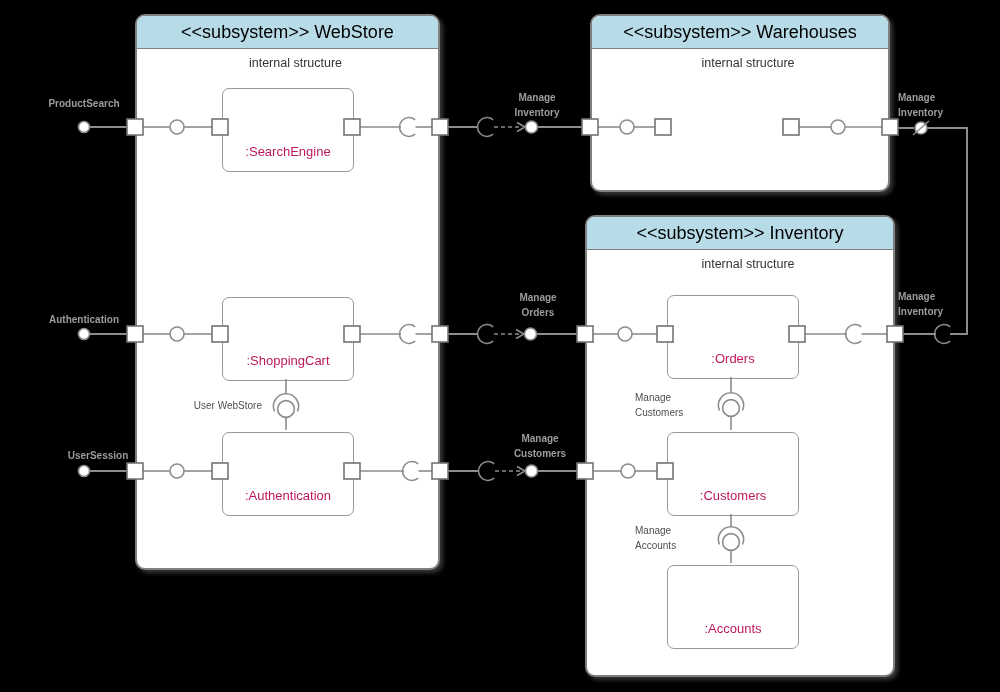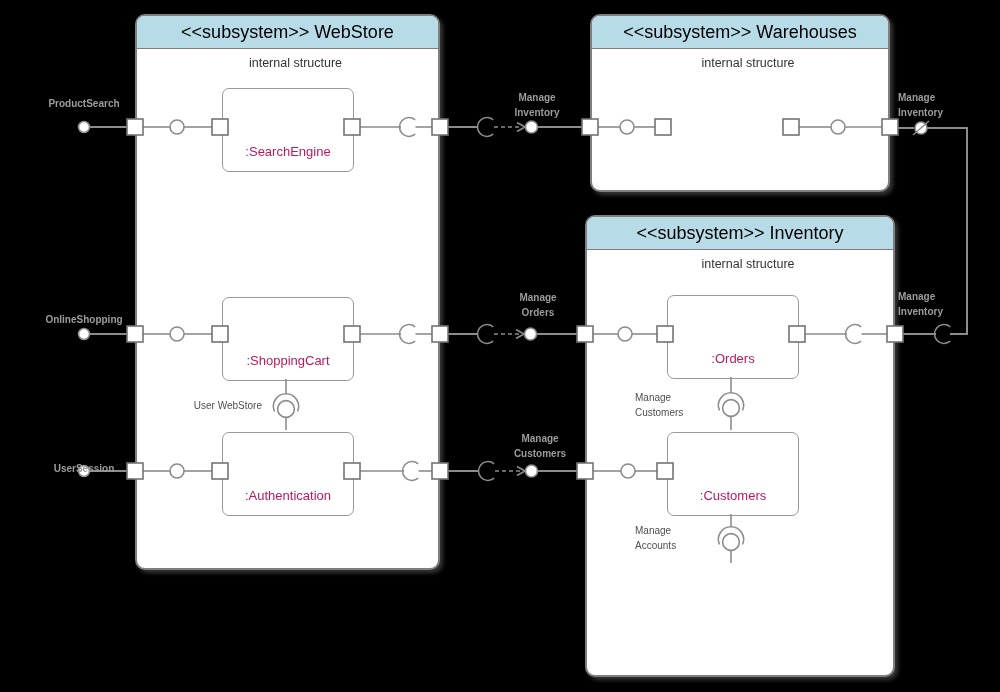--- a/index.html
+++ b/index.html
@@ -69,20 +69,23 @@
     <div class="ss-header">
       <span>&lt;&lt;subsystem&gt;&gt;</span>
       <span class="ss-name">Inventory</span>
     </div>
     <div class="internal-label">internal structure</div>
     <div class="component" style="left:80px;top:78px;">
       <span class="comp-name">:Orders</span>
     </div>
     <div class="component" style="left:80px;top:215px;">
       <span class="comp-name">:Customers</span>
+    </div>
+    <div class="component" style="left:80px;top:348px;">
+      <span class="comp-name">:Accounts</span>
     </div>
   </div>
 
   <svg class="overlay" width="1000" height="692" viewBox="0 0 1000 692" stroke="#8c8c8c" stroke-width="1.6" fill="none">
     <defs>
       <rect id="port" x="-8" y="-8" width="16" height="16" fill="#fff" stroke="#737373"></rect>
       <circle id="lolli" r="7" fill="#fff"></circle>
       <circle id="dot" r="5.5" fill="#fff"></circle>
       <circle id="ball" r="6" fill="#fff"></circle>
       <path id="socket" d="M 6.2 -7.2 A 9.5 9.5 0 1 0 6.2 7.2"></path>
@@ -225,22 +228,22 @@
       <use href="#port" x="135" y="471"></use>
         <use href="#port" x="220" y="471"></use>
       <use href="#port" x="352" y="471"></use>
         <use href="#port" x="440" y="471"></use>
       <use href="#port" x="585" y="471"></use>
         <use href="#port" x="665" y="471"></use>
     </g>
   </svg>
 
   <div class="lbl lbl-ext ta-c" style="left:14px;top:96px;width:140px;">ProductSearch</div>
-  <div class="lbl lbl-ext ta-c" style="left:14px;top:312px;width:140px;">OnlineShopping</div>
-  <div class="lbl lbl-ext ta-c" style="left:14px;top:448px;width:140px;margin-top:13px;">UserSession</div>
+  <div class="lbl lbl-ext ta-c" style="left:14px;top:312px;width:140px;">Authentication</div>
+  <div class="lbl lbl-ext ta-c" style="left:28px;top:448px;width:140px;">UserSession</div>
 
   <div class="lbl lbl-ext ta-c" style="left:477px;top:90px;width:120px;">Manage
 Inventory</div>
   <div class="lbl lbl-ext ta-c" style="left:478px;top:290px;width:120px;">Manage
 Orders</div>
   <div class="lbl lbl-ext ta-c" style="left:480px;top:431px;width:120px;">Manage
 Customers</div>
   <div class="lbl lbl-ext" style="left:898px;top:90px;width:80px;">Manage
 Inventory</div>
   <div class="lbl lbl-ext" style="left:898px;top:289px;width:80px;">Manage

